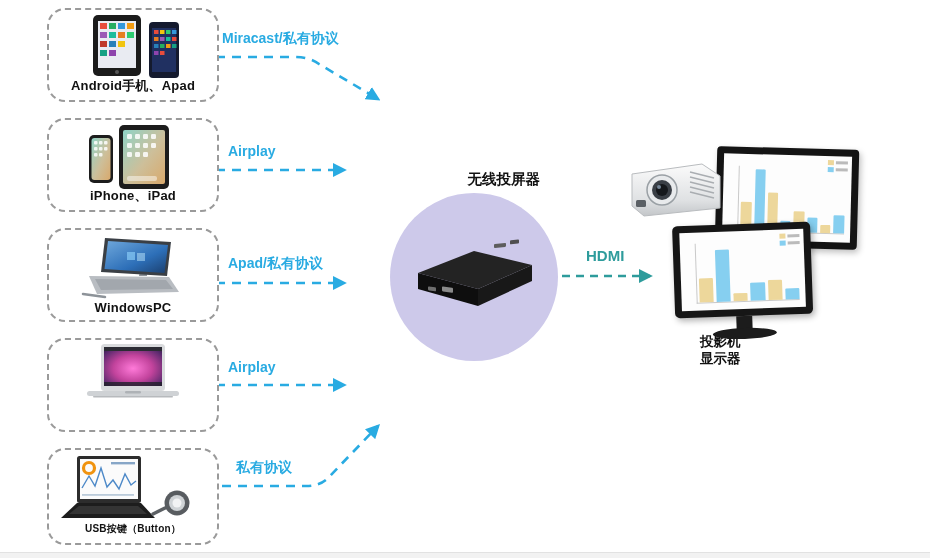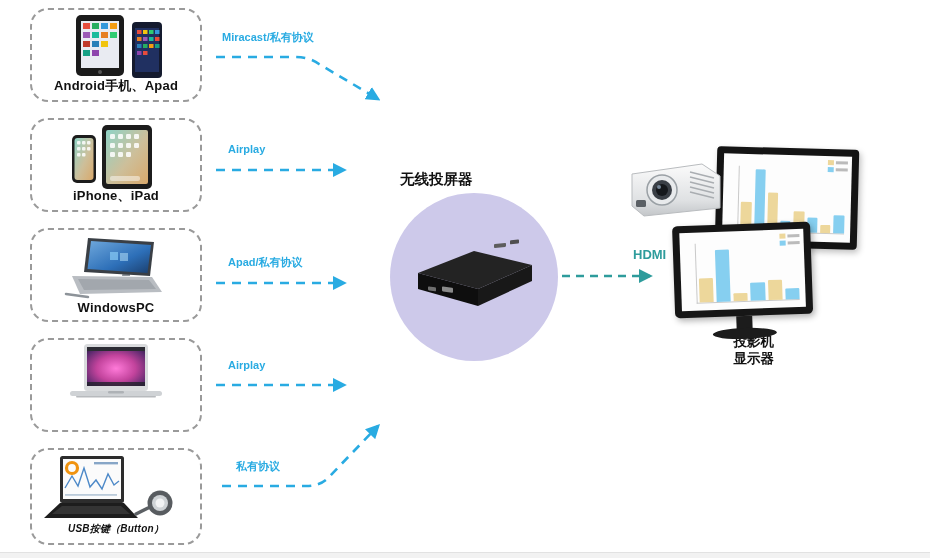--- a/index.html
+++ b/index.html
@@ -1,32 +1,32 @@
 <!DOCTYPE html>
 <html style="--arrow-blue: #29ABE2; --hdmi-teal: #2E9C9C; --circle-fill: #CDC9EA;"><head>
 <meta charset="utf-8">
 <style>
   html,body{margin:0;padding:0;background:#fff;}
   body{font-family:"Liberation Sans","DejaVu Sans",sans-serif;}
   .canvas{position:relative;width:930px;height:558px;background:#fff;overflow:hidden;}
 
   
-  .dev-box{position:absolute;left:30px;width:172px;height:94px;border:2px dashed #9a9a9a;
+  .dev-box{position:absolute;left:47px;width:172px;height:94px;border:2px dashed #9a9a9a;
            border-radius:18px;background:#fff;box-sizing:border-box;}
   .dev-art{position:absolute;left:0;top:2px;width:172px;height:68px;}
   .dev-label{position:absolute;left:0;right:0;bottom:5px;text-align:center;
              font-weight:bold;font-size:13px;color:#111;letter-spacing:.2px;}
-  .dev-label.small{font-size:10px;bottom:7px;font-style:italic;}
-
-  
-  .proto{position:absolute;font-weight:bold;font-size:11px;color:var(--arrow-blue,#29ABE2);white-space:nowrap;}
-  .hdmi-label{position:absolute;left:586px;top:247px;font-weight:bold;font-size:13px;color:var(--hdmi-teal,#2E9C9C);margin-left:47px;}
-
-  
-  .center-label{position:absolute;left:400px;top:170px;width:140px;text-align:left;
+  .dev-label.small{font-size:10px;bottom:7px;}
+
+  
+  .proto{position:absolute;font-weight:bold;font-size:14px;color:var(--arrow-blue,#29ABE2);white-space:nowrap;}
+  .hdmi-label{position:absolute;left:586px;top:247px;font-weight:bold;font-size:15px;color:var(--hdmi-teal,#2E9C9C);}
+
+  
+  .center-label{position:absolute;left:400px;top:170px;width:140px;text-align:right;
                 font-weight:bold;font-size:14.5px;color:#111;}
   .circle{position:absolute;left:390px;top:193px;width:168px;height:168px;border-radius:50%;
           background:var(--circle-fill,#CDC9EA);}
   .center-device{position:absolute;left:390px;top:193px;width:168px;height:168px;}
 
   
   .arrows{position:absolute;left:0;top:0;width:930px;height:558px;pointer-events:none;}
 
   
   .projector{position:absolute;left:628px;top:160px;width:94px;height:60px;z-index:3;}
@@ -42,21 +42,21 @@
   .monitor .base{width:64px;height:11px;background:#1c1c1c;border-radius:50%;margin:-3px auto 0;}
 
   .bars{position:absolute;left:12%;right:5%;bottom:9%;top:14%;display:flex;align-items:flex-end;gap:3px;
         border-left:1px solid #c9c9c9;border-bottom:1px solid #c9c9c9;padding-left:2px;}
   .bars div{flex:1;border-radius:1px 1px 0 0;}
   .legend{position:absolute;top:4px;right:4px;display:flex;flex-direction:column;gap:2px;}
   .legend .row{display:flex;align-items:center;gap:2px;}
   .legend .chip{width:6px;height:5px;}
   .legend .txt{width:12px;height:3px;background:#bbb;}
 
-  .output-label{position:absolute;left:700px;top:334px;width:74px;text-align:right;
+  .output-label{position:absolute;left:700px;top:334px;width:74px;text-align:left;
                 font-weight:bold;font-size:13.5px;color:#111;line-height:1.25;}
 
   .bottom-strip{position:absolute;left:0;right:0;bottom:0;height:5px;background:#f2f2f2;border-top:1px solid #e2e2e2;}
 </style>
 </head>
 <body>
 
 <div class="canvas">
 
   <svg class="arrows" viewBox="0 0 930 558">

